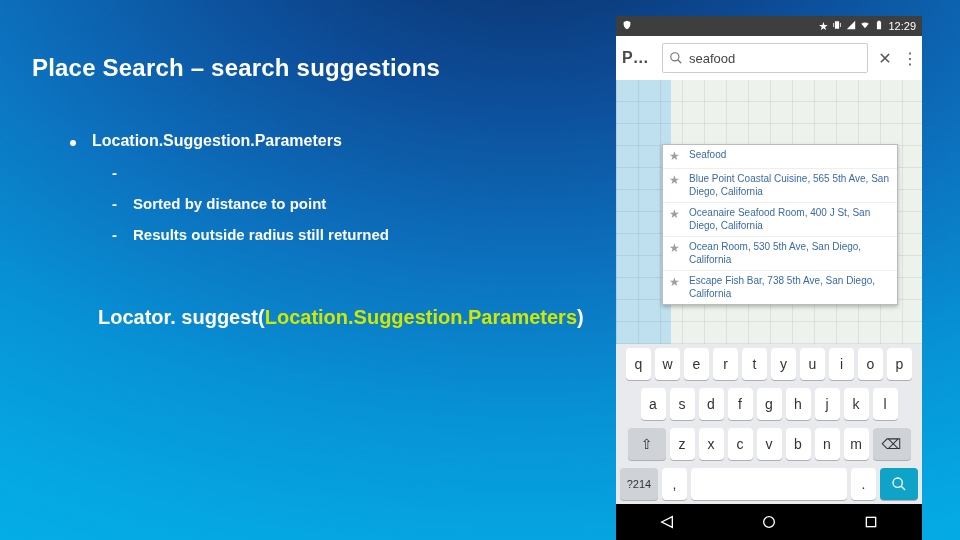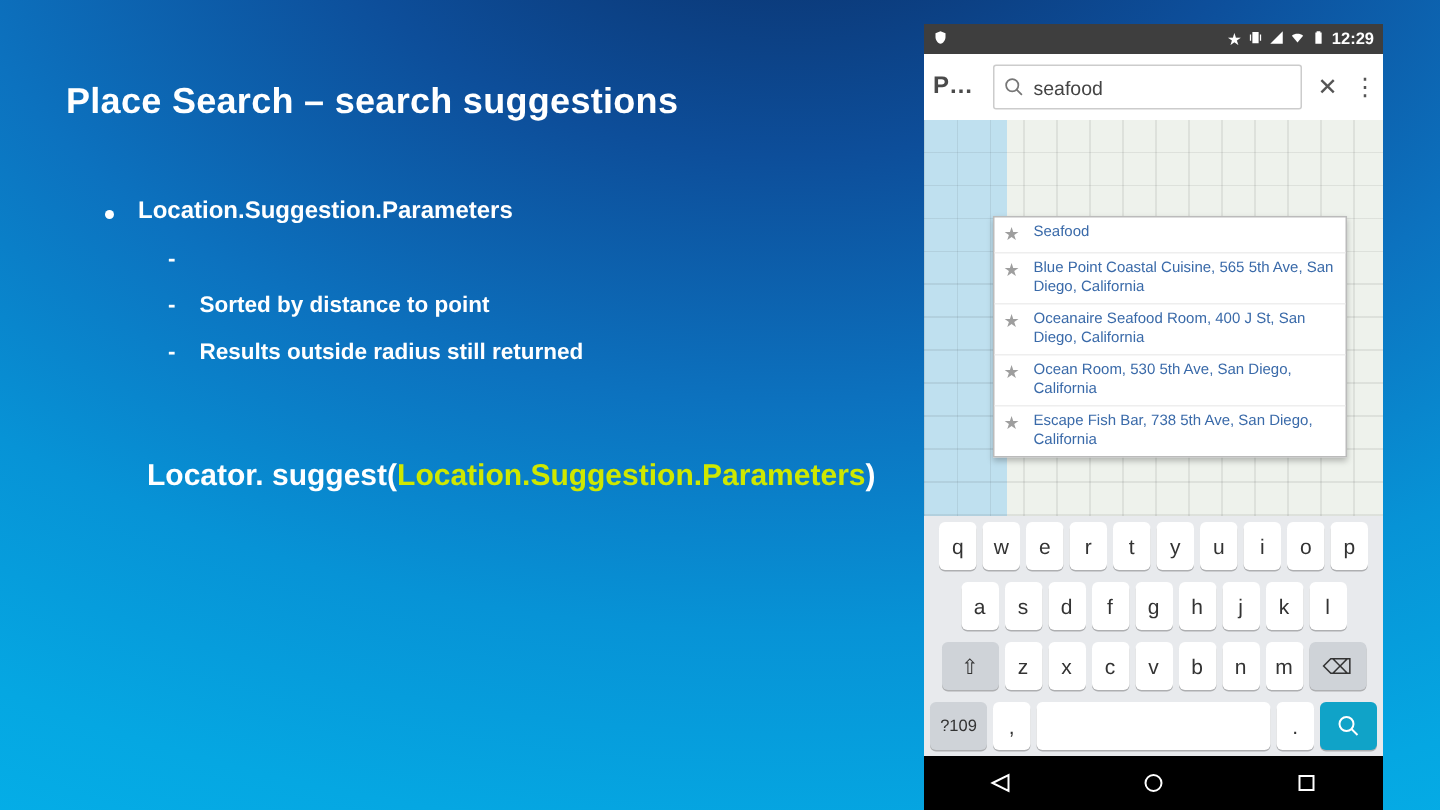--- a/index.html
+++ b/index.html
@@ -2,21 +2,21 @@
 <html><head>
 <meta charset="utf-8">
 <style>
   * { box-sizing: border-box; margin: 0; padding: 0; }
   html, body { width: 960px; height: 540px; overflow: hidden; font-family: Arial, Helvetica, sans-serif; }
   .slide {
     width: 960px; height: 540px;
     background: radial-gradient(120% 140% at 55% -20%, #0a2a60 0%, #0d4e9a 28%, #0c72bf 50%, #0793d6 70%, #05a7e2 88%, #04afe8 100%);
     color: #fff; position: relative;
   }
-  .title { position: absolute; left: 44px; top: 54px; font-size: 24px; font-weight: 700; letter-spacing: .2px; }
+  .title { position: absolute; left: 32px; top: 54px; font-size: 24px; font-weight: 700; letter-spacing: .2px; }
   .bullets { position: absolute; left: 70px; top: 132px; font-size: 16px; font-weight: 700; }
   .b-row { display: flex; align-items: flex-start; margin-bottom: 14px; }
   .b-dot { width: 6px; height: 6px; border-radius: 50%; background: #fff; margin: 8px 16px 0 0; flex: 0 0 auto; }
   .dash-list { margin: 12px 0 0 42px; font-size: 15px; font-weight: 700; }
   .dash-row { display: flex; margin-bottom: 14px; }
   .dash { margin-right: 16px; }
   .codeLine { position: absolute; left: 98px; top: 306px; font-size: 20px; font-weight: 700; }
   .codeParam { color: #cfe800; }
 
   
@@ -93,21 +93,21 @@
             </svg></span>
         <span><svg class="s-ico" viewBox="0 0 24 24" fill="#fff">
               <path d="M2 22h20L2 2z" transform="scale(-1,1) translate(-24,0)"></path>
             </svg></span>
         <span><svg class="s-ico" viewBox="0 0 24 24" fill="#fff">
               <path d="M12 20l9-11c-5-4-13-4-18 0l9 11z"></path>
             </svg></span>
         <span><svg class="s-ico" viewBox="0 0 24 24" fill="#fff">
               <path d="M7 4h10v18H7zM9 2h6v2H9z"></path>
             </svg></span>
-        <span style="font-weight:700">12:29</span>
+        <span style="font-weight:400">12:29</span>
       </div>
     </div>
 
     <div class="toolbar">
       <span class="back-lbl">P…</span>
       <div class="searchbox">
         <svg class="mag" viewBox="0 0 24 24" fill="none" stroke="#777" stroke-width="2">
             <circle cx="10" cy="10" r="7"></circle>
             <line x1="21" y1="21" x2="15" y2="15"></line>
           </svg>
@@ -171,21 +171,21 @@
         <div class="key">z</div>
         <div class="key">x</div>
         <div class="key">c</div>
         <div class="key">v</div>
         <div class="key">b</div>
         <div class="key">n</div>
         <div class="key">m</div>
         <div class="key wide">⌫</div>
       </div>
       <div class="krow">
-        <div class="key wide" style="font-size:11px">?109</div>
+        <div class="key wide" style="font-size:11px">?214</div>
         <div class="key">,</div>
         <div class="key space"></div>
         <div class="key">.</div>
         <div class="key act">
           <svg width="16" height="16" viewBox="0 0 24 24" fill="none" stroke="#fff" stroke-width="2">
               <circle cx="10" cy="10" r="7"></circle>
               <line x1="21" y1="21" x2="15" y2="15"></line>
             </svg>
         </div>
       </div>

